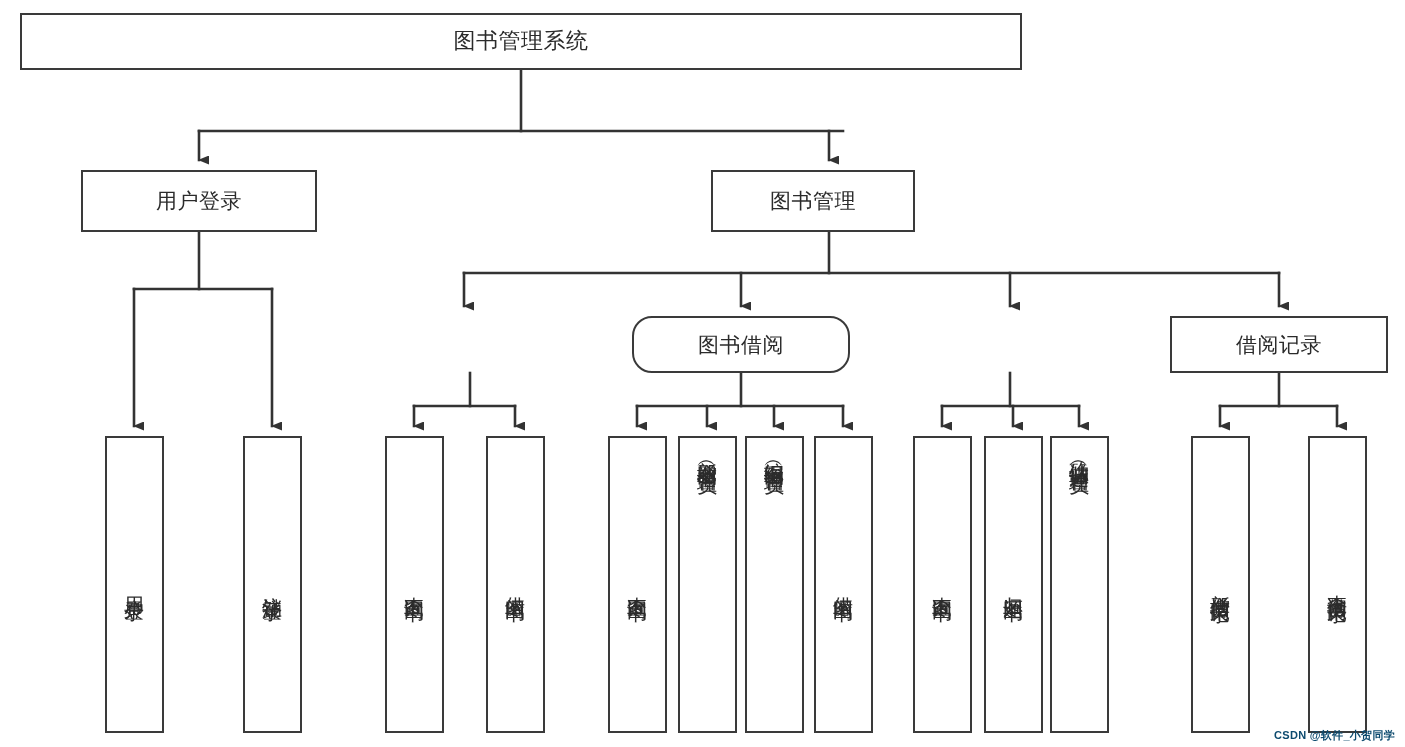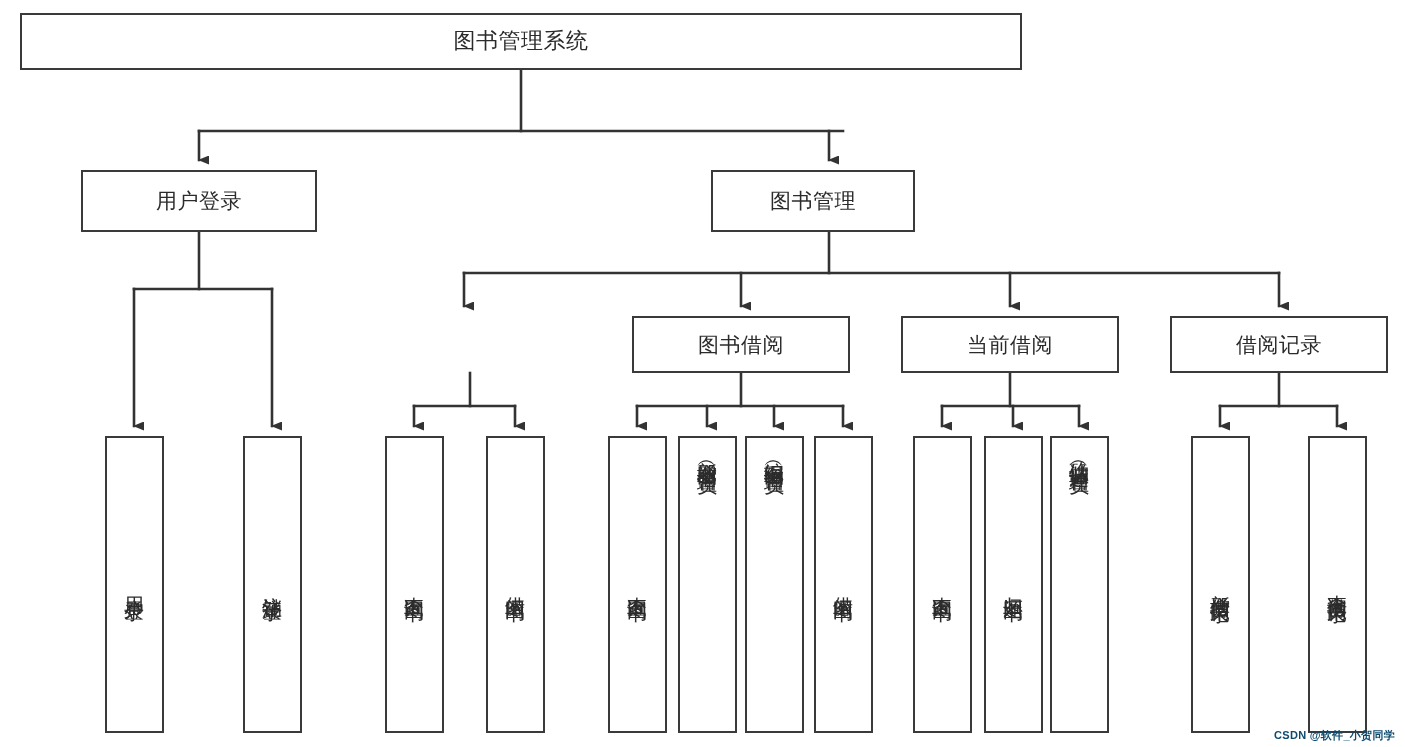--- a/index.html
+++ b/index.html
@@ -137,25 +137,22 @@
     <span class="node-label">图书管理系统</span>
   </div>
 
   <div class="node-box node-h" style="left:81px; top:170px; width:236px; height:62px;">
     <span class="node-label">用户登录</span>
   </div>
   <div class="node-box node-h" style="left:711px; top:170px; width:204px; height:62px;">
     <span class="node-label">图书管理</span>
   </div>
 
-  <div class="node-box node-h" style="left:632px; top:316px; width:218px; height:57px;">
+  <div class="node-box node-h" style="left:632px; top:316px; width:218px; height:57px;border-radius:20px;">
     <span class="node-label">图书借阅</span>
-  </div>
-  <div class="node-box node-h" style="left:901px; top:316px; width:218px; height:57px;">
-    <span class="node-label">当前借阅</span>
   </div>
   <div class="node-box node-h" style="left:1170px; top:316px; width:218px; height:57px;align-items:center;">
     <span class="node-label">借阅记录</span>
   </div>
 
   <div class="node-box node-v centered" style="left:105px; top:436px; width:59px; height:297px;">
     <span class="node-label">用户登录</span>
   </div>
   <div class="node-box node-v centered" style="left:243px; top:436px; width:59px; height:297px;">
     <span class="node-label">注销登录</span>

